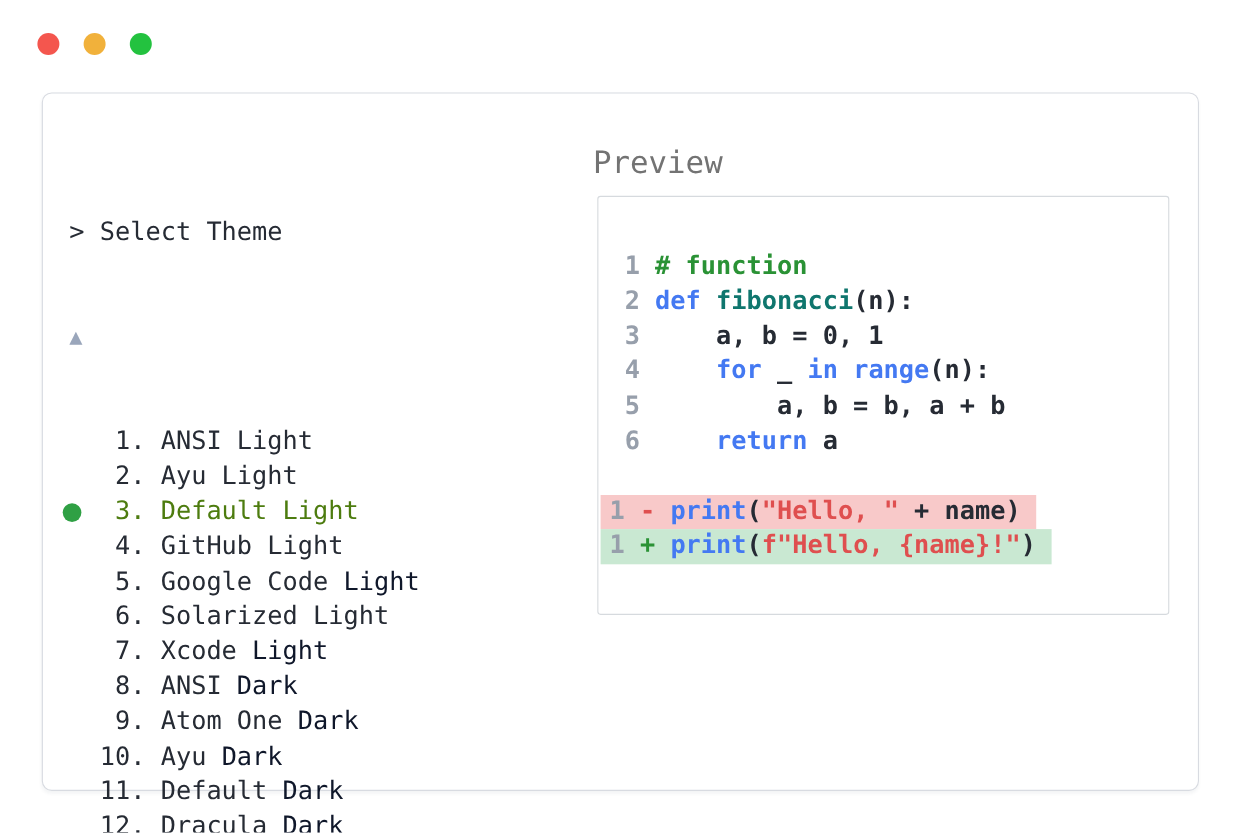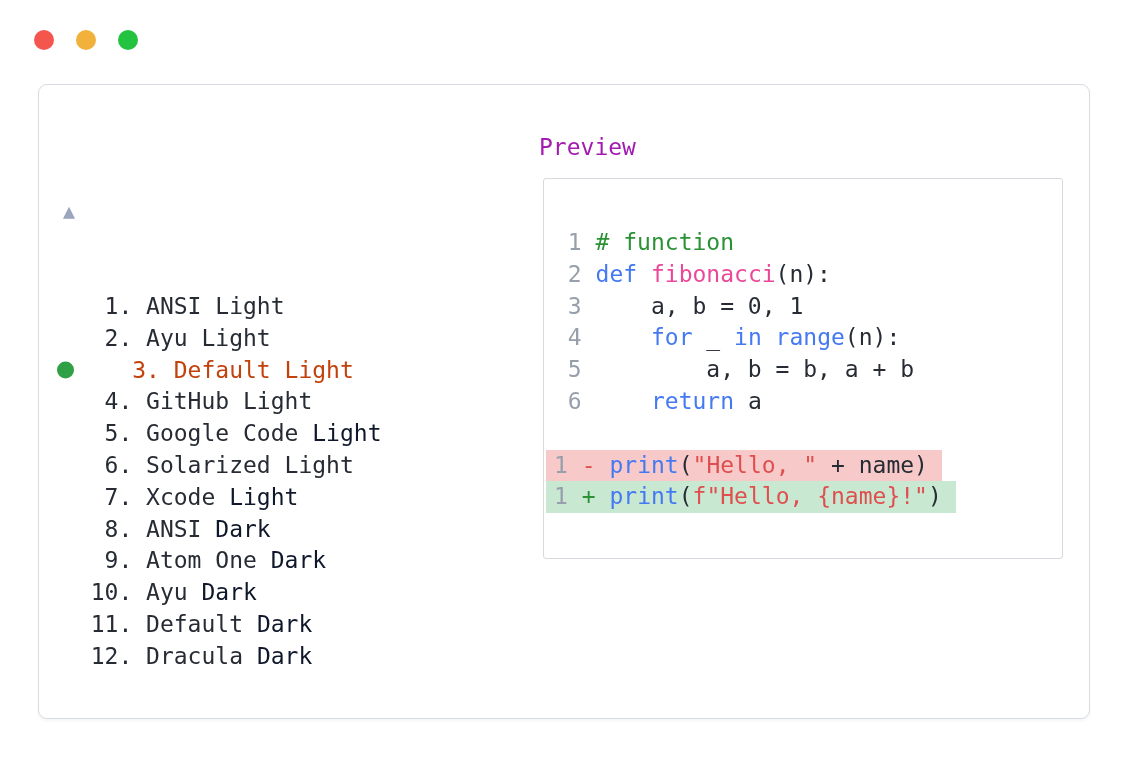--- a/index.html
+++ b/index.html
@@ -10,33 +10,33 @@
   .light{width:20px;height:20px;border-radius:50%;}
   
   .panel{position:absolute;left:38px;top:84px;width:1050px;height:633px;background:#ffffff;
          border:1.5px solid #d8dbe1;border-radius:9px;box-shadow:0 2px 3px rgba(40,50,70,0.05);}
   
   .picker{position:absolute;left:24px;top:47px;font-size:23px;line-height:31.8px;
           color:#262b34;white-space:pre;}
   .row{display:block;position:relative;height:31.8px;}
   .arrow-up{color:#9aa6bb;font-size:20px;}
   .muted{color:#0f172a;}
-  .list-row.selected, .list-row.selected .nm{color:#c2410c;text-align:center;}
+  .list-row.selected, .list-row.selected .nm{color:#4d7c0f;}
   .bullet{position:absolute;left:-6px;top:50%;transform:translateY(-50%);
           width:17px;height:17px;border-radius:50%;background:#2fa044;}
   .blank{height:31.8px;}
   
-  .preview-label{position:absolute;left:500px;top:47px;font-size:23px;line-height:31.8px;color:#a21caf;}
+  .preview-label{position:absolute;left:500px;top:47px;font-size:28px;line-height:31.8px;color:#737373;}
   .preview-box{position:absolute;left:504px;top:93px;width:520px;height:381px;
                border:1.5px solid #d6dade;border-radius:3px;background:#ffffff;box-sizing:border-box;
-               padding:48px 0 0 10px;overflow:hidden;}
+               padding:48px 0 0 10px;overflow:hidden;font-weight:bold;}
   .code{font-size:23px;line-height:31.8px;white-space:pre;color:#262b34;}
   .c-plain{color:#262b34;}
   .c-kw{color:#4479f2;text-align:center;}
-  .c-fn{color:#ec4899;}
+  .c-fn{color:#0f766e;}
   .c-str{color:#df4f4f;}
   .c-com{color:#2a9235;}
   .c-num{color:#979fab;}
   .c-minus{color:#df4f4f;}
   .c-plus{color:#2a9235;}
   .hl{display:inline-block;padding:0 14px 0 8px;margin-left:-8px;}
   .hl.removed{background:#f8c9c9;}
   .hl.added{background:#c9e8d2;}
 </style>
 </head>
@@ -46,20 +46,21 @@
 
   <div class="lights">
     <div class="light" style="background: rgb(244, 86, 78);"></div>
     <div class="light" style="background: rgb(241, 177, 59);"></div>
     <div class="light" style="background: rgb(35, 194, 63);"></div>
   </div>
 
   <div class="panel">
 
     <div class="picker">
+      <span class="row">&gt; Select Theme</span>
       <span class="row arrow-up">▲</span>
       <span id="theme-list"><span class="row list-row"><span class="nm">   1. ANSI Light</span></span><span class="row list-row"><span class="nm">   2. Ayu Light</span></span><span class="row list-row selected"><span class="bullet"></span><span class="nm">   3. Default Light</span></span><span class="row list-row"><span class="nm">   4. GitHub Light</span></span><span class="row list-row"><span class="nm">   5. Google Code </span><span class="muted">Light</span></span><span class="row list-row"><span class="nm">   6. Solarized Light</span></span><span class="row list-row"><span class="nm">   7. Xcode </span><span class="muted">Light</span></span><span class="row list-row"><span class="nm">   8. ANSI </span><span class="muted">Dark</span></span><span class="row list-row"><span class="nm">   9. Atom One </span><span class="muted">Dark</span></span><span class="row list-row"><span class="nm">  10. Ayu </span><span class="muted">Dark</span></span><span class="row list-row"><span class="nm">  11. Default </span><span class="muted">Dark</span></span><span class="row list-row"><span class="nm">  12. Dracula </span><span class="muted">Dark</span></span></span>
       
       
       
     </div>
 
     <div class="preview-label">Preview</div>
 
     <div class="preview-box">

